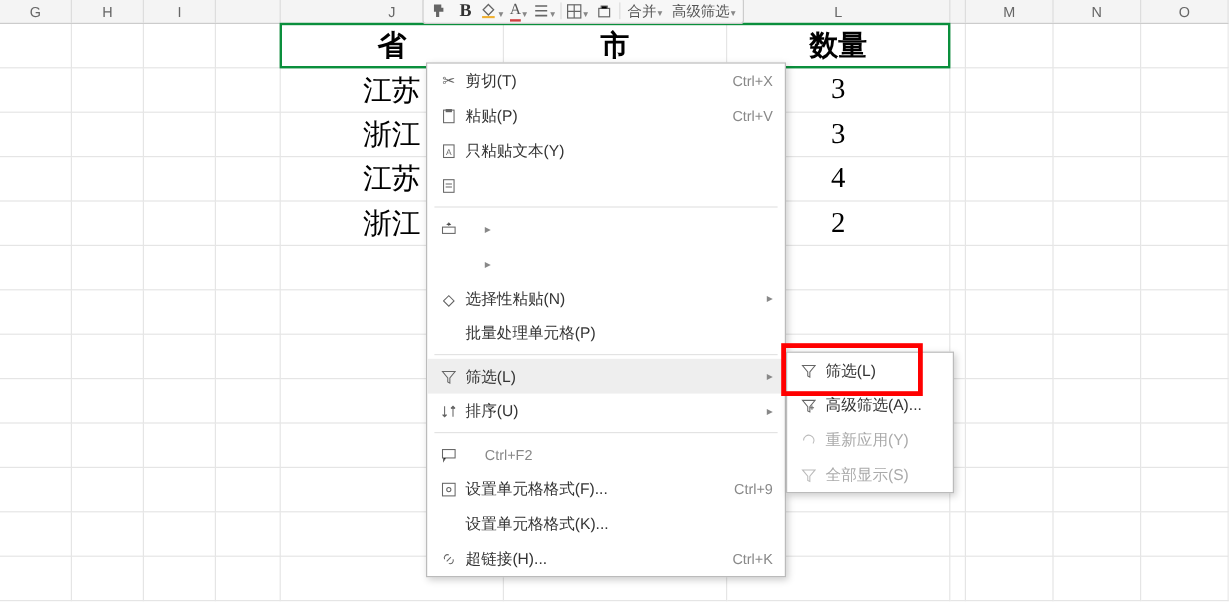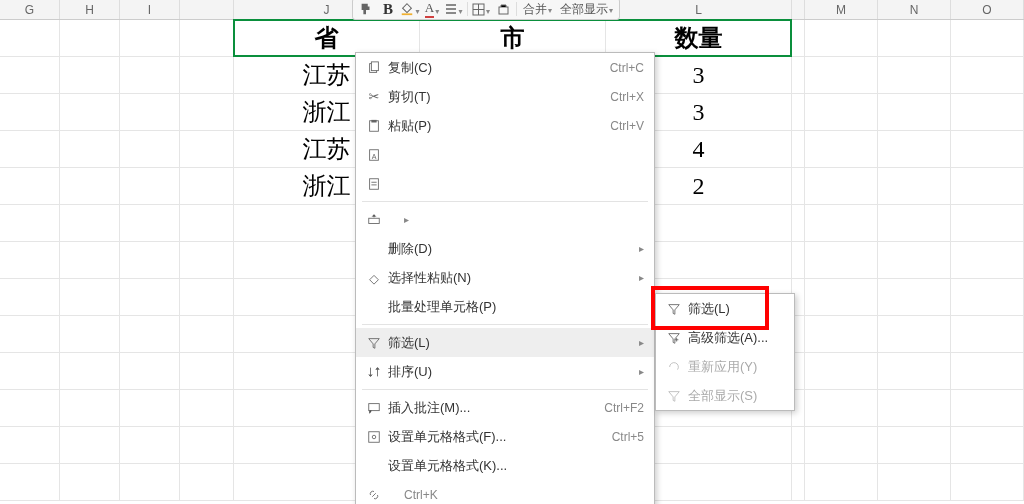--- a/index.html
+++ b/index.html
@@ -202,21 +202,21 @@
         <rect x="2" y="4" width="9" height="7" fill="none" stroke="#666"></rect>
         <path stroke="#666" d="M4 4V2h5v2"></path>
       </svg>
   </div>
   <div class="sep"></div>
   <div class="btn txt">
       <span>合并</span>
       <span class="dd"></span>
     </div>
   <div class="btn txt">
-      <span>全部显示</span>
+      <span>高级筛选</span>
       <span class="dd"></span>
     </div>
 </div>
 
 <div class="grid">
 
   <div class="row">
     <div class="cell" style="width:60px"></div>
     <div class="cell" style="width:60px"></div>
     <div class="cell" style="width:60px"></div>
@@ -386,30 +386,20 @@
       <div class="cell" style="width:73px"></div>
       <div class="cell" style="width:73px"></div>
       <div class="cell" style="width:73px"></div>
     </div>
 
   <div class="sel-border" style="top:-1px;left:233px;width:559px;height:38px"></div>
 </div>
 
 <div class="menu main-menu">
   <div class="menu-item">
-    <span class="mi-icon">
-        <svg width="14" height="14" viewBox="0 0 16 16">
-          <rect x="3" y="3" width="8" height="10" fill="none" stroke="#666"></rect>
-          <rect x="5" y="1" width="8" height="10" fill="#fff" stroke="#666"></rect>
-        </svg>
-      </span>
-    <span class="mi-label">复制(C)</span>
-    <span class="mi-short">Ctrl+C</span>
-  </div>
-  <div class="menu-item">
     <span class="mi-icon">✂</span>
     <span class="mi-label">剪切(T)</span>
     <span class="mi-short">Ctrl+X</span>
   </div>
   <div class="menu-item">
     <span class="mi-icon">
         <svg width="14" height="14" viewBox="0 0 16 16">
           <rect x="3" y="2" width="10" height="12" fill="none" stroke="#666"></rect>
           <rect x="5" y="1" width="6" height="3" fill="#666"></rect>
         </svg>
@@ -417,20 +407,21 @@
     <span class="mi-label">粘贴(P)</span>
     <span class="mi-short">Ctrl+V</span>
   </div>
   <div class="menu-item">
     <span class="mi-icon">
         <svg width="14" height="14" viewBox="0 0 16 16">
           <rect x="3" y="2" width="10" height="12" fill="none" stroke="#666"></rect>
           <text x="8" y="12" font-size="8" text-anchor="middle" fill="#666">A</text>
         </svg>
       </span>
+    <span class="mi-label">只粘贴文本(Y)</span>
   </div>
   <div class="menu-item">
     <span class="mi-icon">
         <svg width="14" height="14" viewBox="0 0 16 16">
           <rect x="3" y="2" width="10" height="12" fill="none" stroke="#666"></rect>
           <path stroke="#666" d="M5 6h6M5 9h6"></path>
         </svg>
       </span>
   </div>
   <div class="menu-sep"></div>
@@ -438,21 +429,20 @@
     <span class="mi-icon">
         <svg width="14" height="14" viewBox="0 0 16 16">
           <rect x="2" y="6" width="12" height="6" fill="none" stroke="#666"></rect>
           <path stroke="#666" d="M8 2v3M6 4l2-2 2 2"></path>
         </svg>
       </span>
     <span class="mi-arrow">▸</span>
   </div>
   <div class="menu-item">
     <span class="mi-icon"></span>
-    <span class="mi-label">删除(D)</span>
     <span class="mi-arrow">▸</span>
   </div>
   <div class="menu-item">
     <span class="mi-icon">
         <svg width="14" height="14" viewBox="0 0 16 16">
           <path fill="none" stroke="#666" d="M3 10l5-5 5 5-5 5z"></path>
         </svg>
       </span>
     <span class="mi-label">选择性粘贴(N)</span>
     <span class="mi-arrow">▸</span>
@@ -481,43 +471,43 @@
     <span class="mi-arrow">▸</span>
   </div>
   <div class="menu-sep"></div>
   <div class="menu-item">
     <span class="mi-icon">
         <svg width="14" height="14" viewBox="0 0 16 16">
           <rect x="2" y="3" width="12" height="8" fill="none" stroke="#666"></rect>
           <path stroke="#666" d="M5 11l-2 3v-3"></path>
         </svg>
       </span>
-    <span class="mi-label">插入批注(M)...</span>
     <span class="mi-short">Ctrl+F2</span>
   </div>
   <div class="menu-item">
     <span class="mi-icon">
         <svg width="14" height="14" viewBox="0 0 16 16">
           <rect x="2" y="2" width="12" height="12" fill="none" stroke="#666"></rect>
           <circle cx="8" cy="8" r="2" fill="none" stroke="#666"></circle>
         </svg>
       </span>
     <span class="mi-label">设置单元格格式(F)...</span>
-    <span class="mi-short">Ctrl+5</span>
+    <span class="mi-short">Ctrl+9</span>
   </div>
   <div class="menu-item">
     <span class="mi-icon"></span>
     <span class="mi-label">设置单元格格式(K)...</span>
   </div>
   <div class="menu-item">
     <span class="mi-icon">
         <svg width="14" height="14" viewBox="0 0 16 16">
           <path fill="none" stroke="#666" d="M6 10l4-4M4 8a3 3 0 014-4M12 8a3 3 0 01-4 4"></path>
         </svg>
       </span>
+    <span class="mi-label">超链接(H)...</span>
     <span class="mi-short">Ctrl+K</span>
   </div>
 
 </div>
 
 <div class="menu sub-menu">
   <div class="menu-item">
     <span class="mi-icon">
         <svg width="14" height="14" viewBox="0 0 16 16">
           <path fill="none" stroke="#666" d="M2 3h12l-5 6v5l-2-1V9z"></path>

